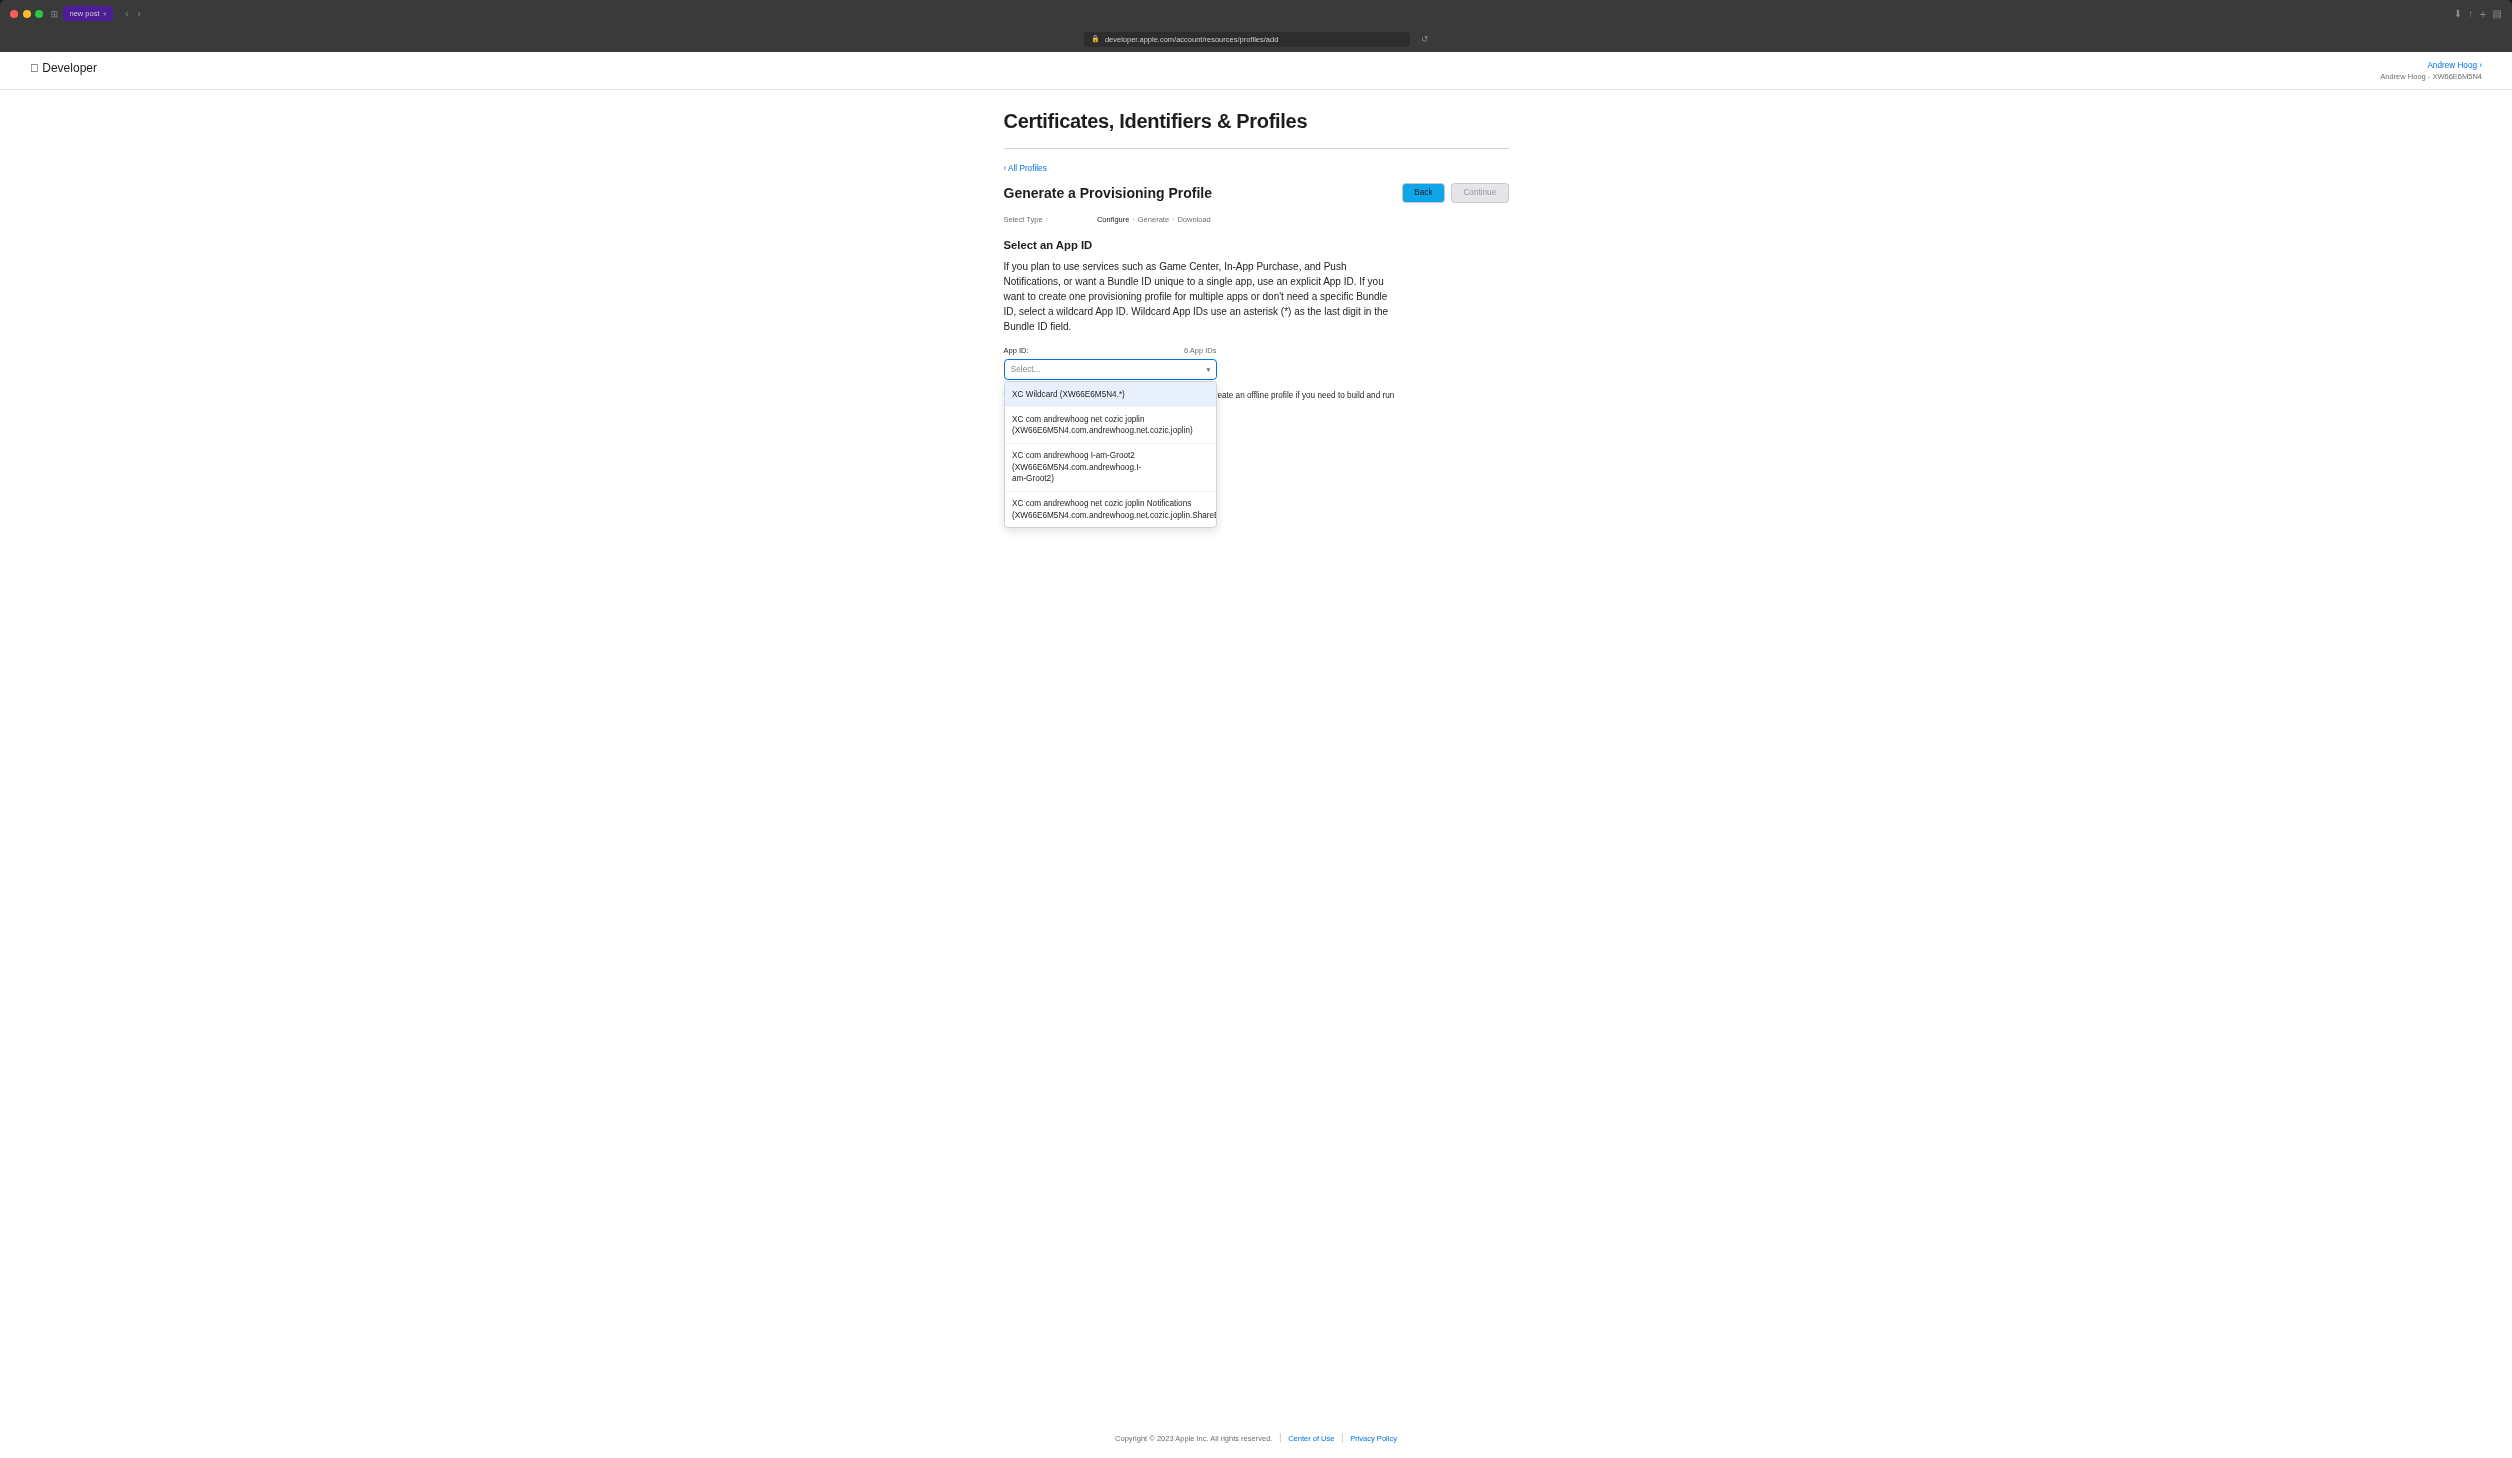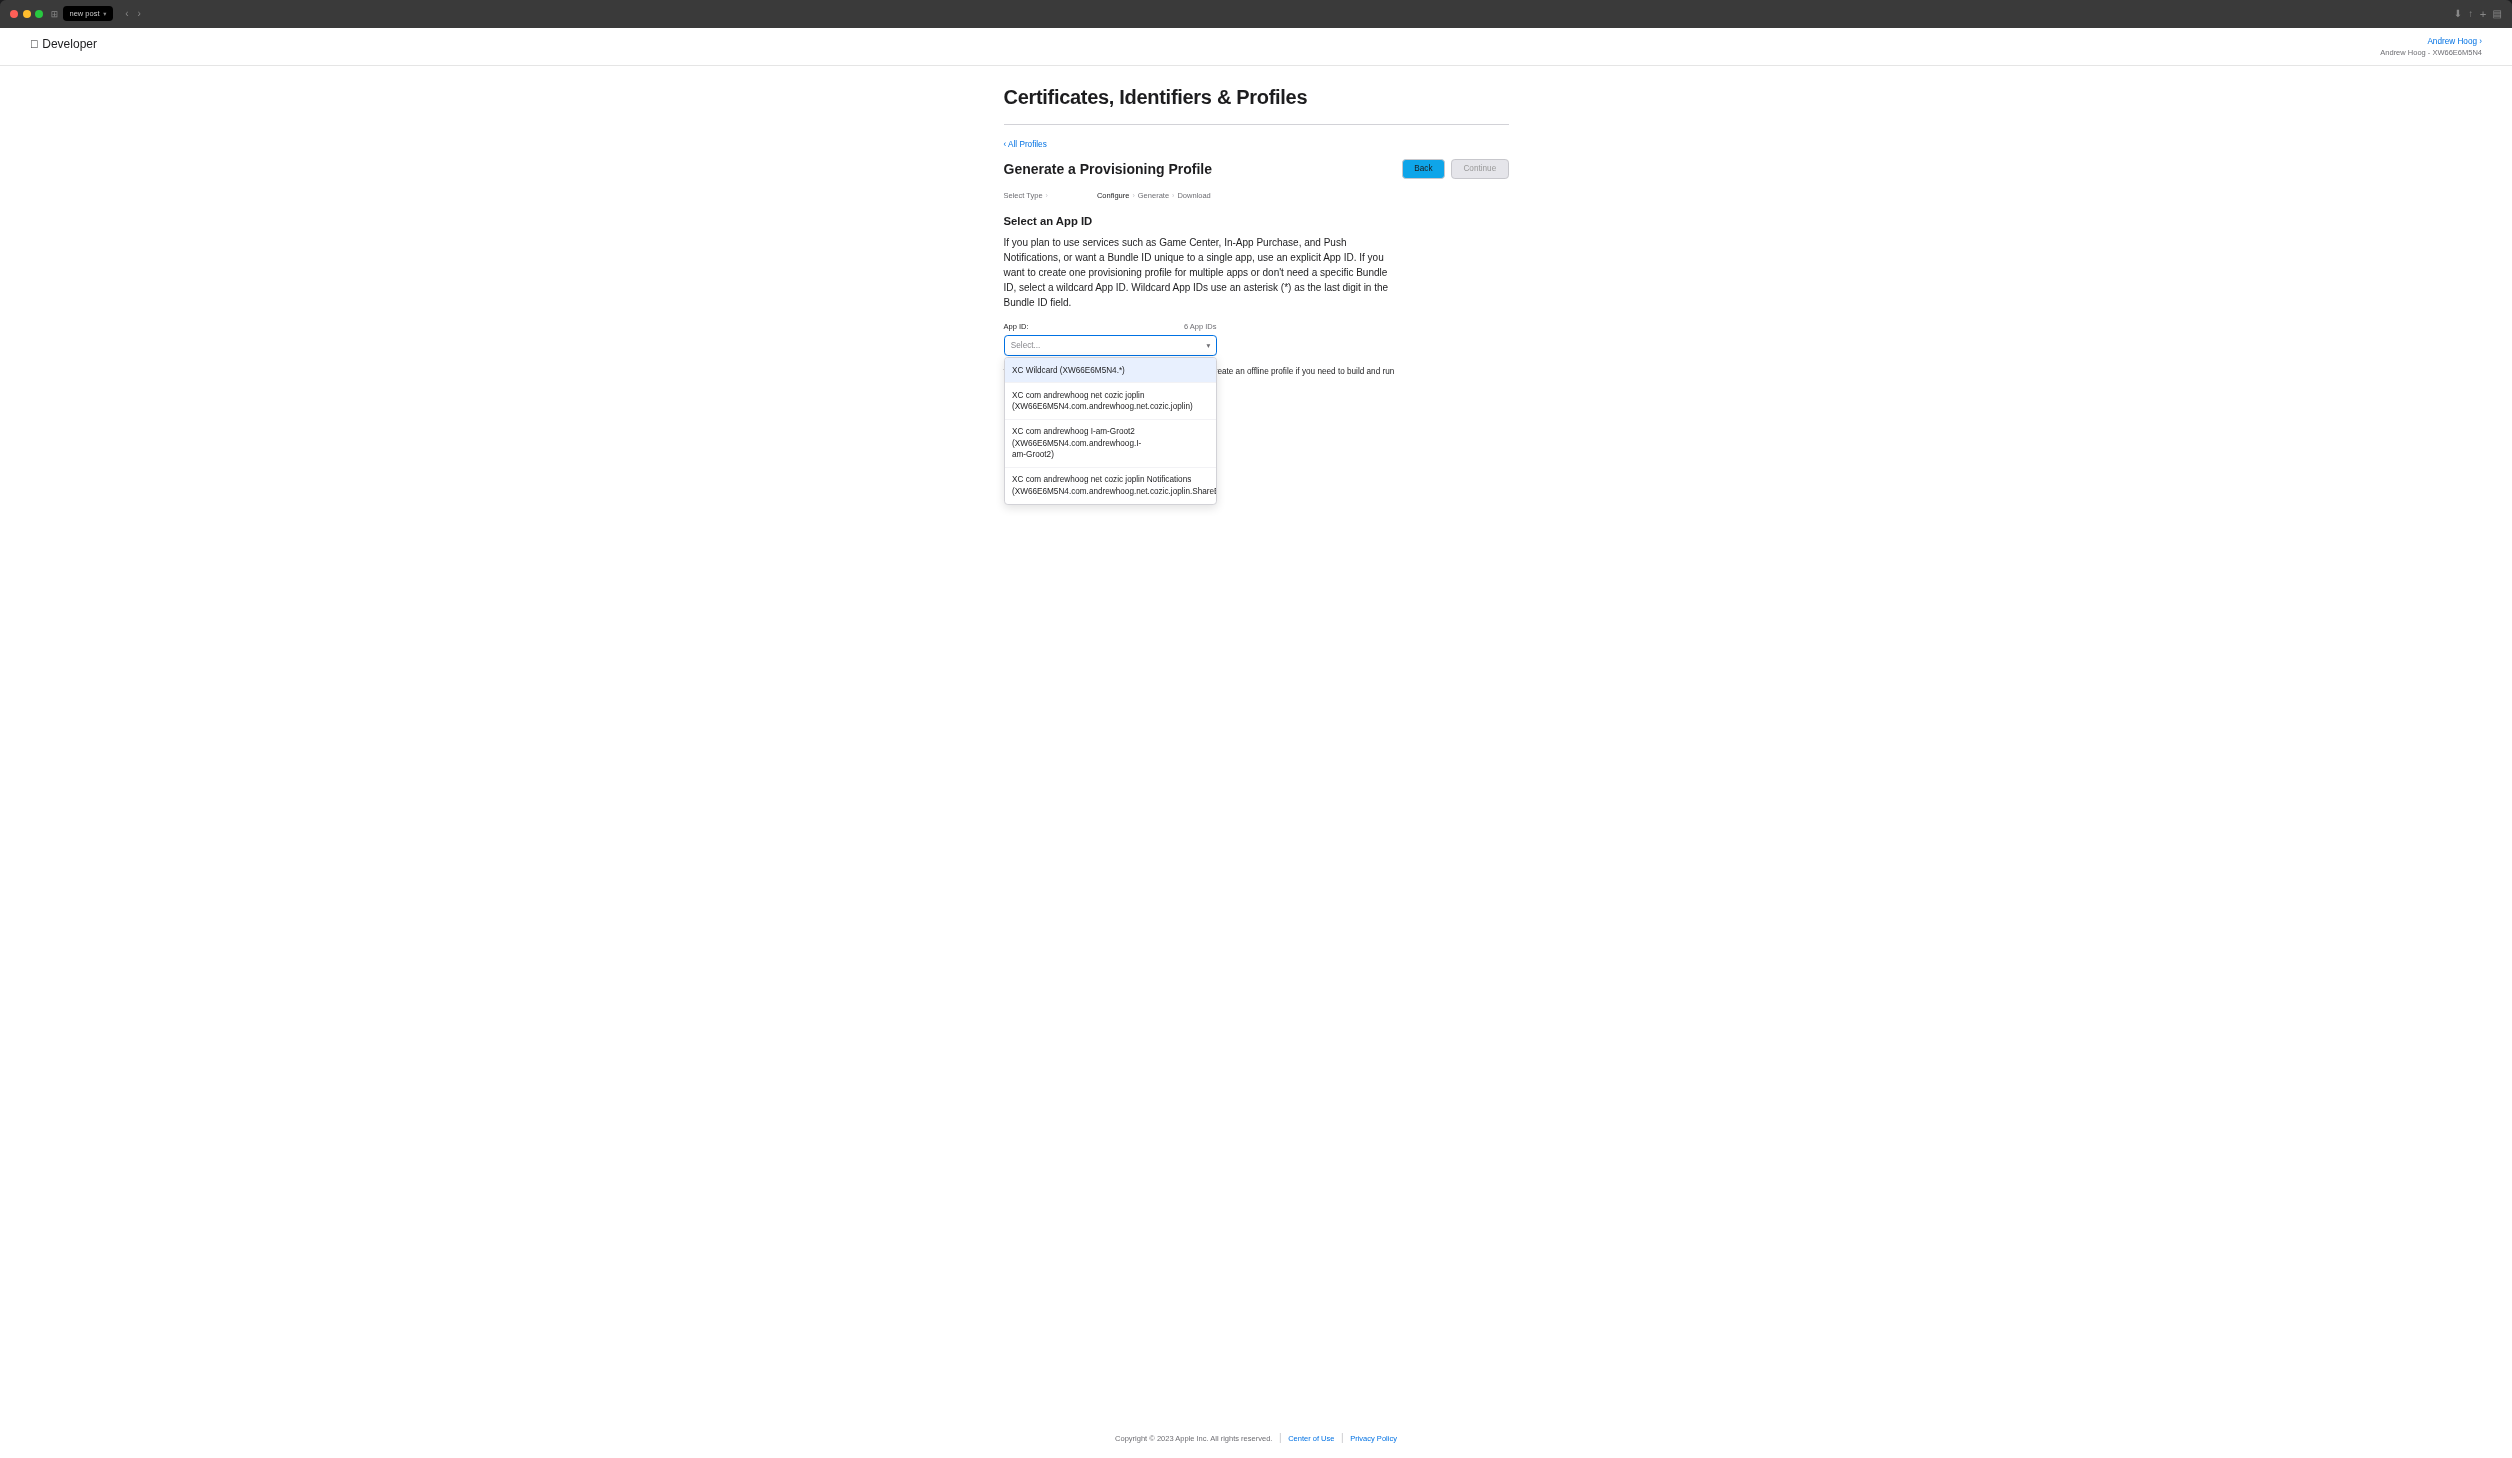--- a/index.html
+++ b/index.html
@@ -51,21 +51,21 @@
       display: flex;
       align-items: center;
       gap: 5px;
       flex: 1;
     }
 
     .tab-item {
       display: flex;
       align-items: center;
       gap: 3.8px;
-      background: #000000;
+      background: #4c1d95;
       border-radius: 3.8px;
       padding: 3.1px 6.3px;
       font-size: 7.5px;
       color: #ccc;
       cursor: pointer;
     }
 
     .nav-buttons {
       display: flex;
       gap: 3.8px;
@@ -445,20 +445,27 @@
         </div>
       </div>
       <div class="toolbar-right">
         <button class="toolbar-btn">⬇</button>
         <button class="toolbar-btn">↑</button>
         <button class="add-tab-btn">+</button>
         <button class="toolbar-btn">▤</button>
       </div>
     </div>
 
+    <div class="address-bar-row">
+      <div class="address-bar">
+        <span class="lock-icon">🔒</span>
+        <span class="address-text">developer.apple.com/account/resources/profiles/add</span>
+      </div>
+      <button class="reload-btn">↺</button>
+    </div>
   </div>
 
   <div class="page-wrapper">
 
     <div class="top-nav">
       <div class="apple-logo">
         <span style="font-size:11.3px;"></span>
         <span class="developer-text">Developer</span>
       </div>
       <div class="user-info">

